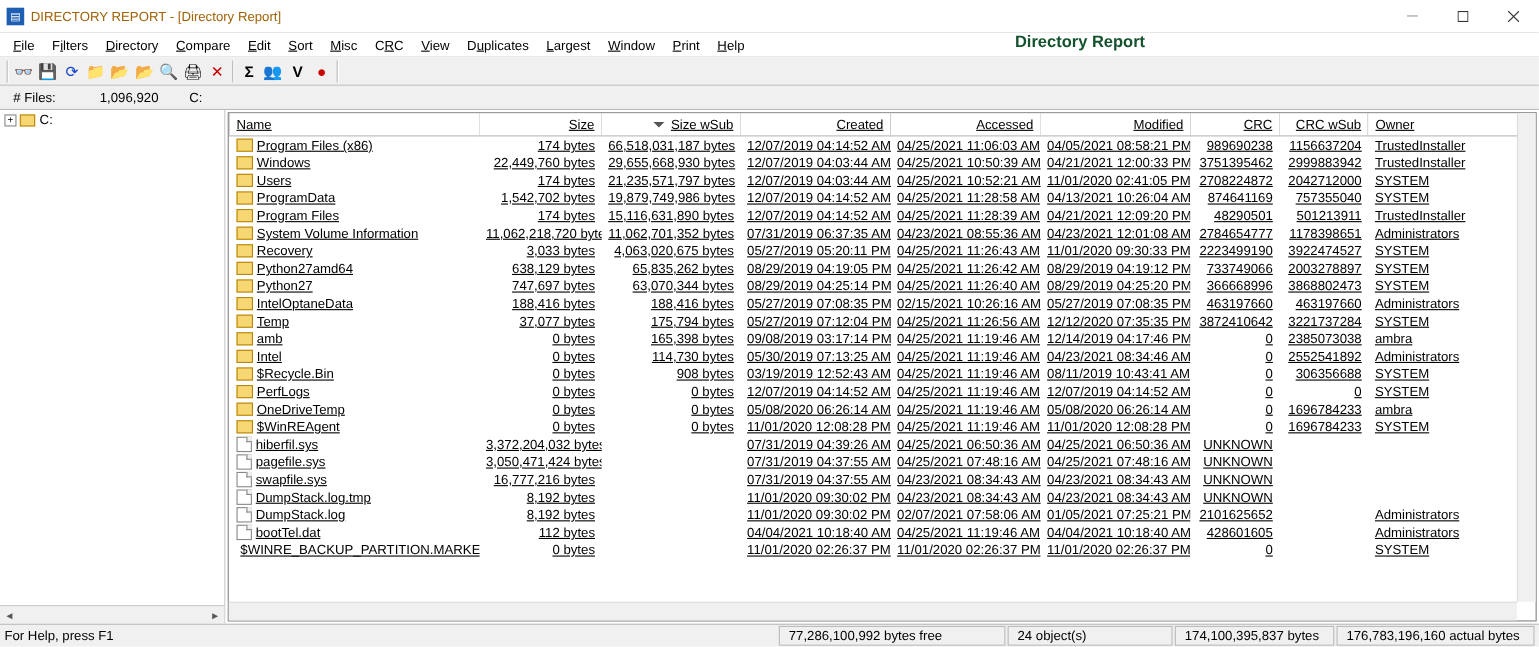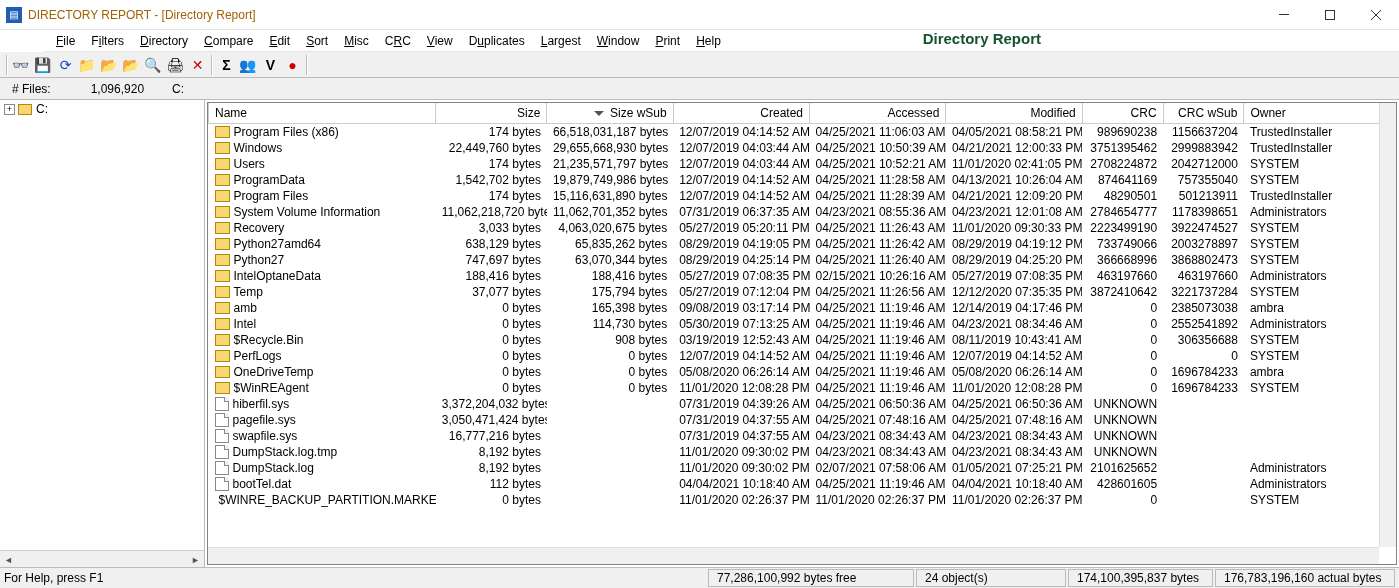--- a/index.html
+++ b/index.html
@@ -6,21 +6,21 @@
 body { font-family: "Segoe UI", Tahoma, sans-serif; font-size: 12px; background: #fff; width: 1399px; height: 588px; overflow: hidden; position: relative; }
 
 .titlebar { display: flex; align-items: center; height: 30px; background: #fff; border-bottom: 1px solid #e5e5e5; }
 .titlebar .icon { width: 16px; height: 16px; margin: 0 6px; background: #1e5fb3; display: flex; align-items: center; justify-content: center; font-size: 10px; color: #fff; }
 .titlebar .title { color: #a16207; font-size: 12px; flex: 0 0 auto; }
 .titlebar .spacer { flex: 1; }
 .titlebar .heading { font-weight: bold; font-size: 15px; color: #14532d; margin-right: 220px; margin-top: 48px; }
 .titlebar .winbtns { display: flex; }
 .titlebar .winbtn { width: 46px; height: 30px; display: flex; align-items: center; justify-content: center; color: #666; }
 
-.menubar { display: flex; height: 22px; align-items: center; padding: 0 4px; background: #fff; border-bottom: 1px solid #e5e5e5; margin-left: 44px; }
+.menubar { display: flex; height: 22px; align-items: center; padding: 0 4px; background: #fff; border-bottom: 1px solid #e5e5e5; }
 .menubar .menu { padding: 2px 8px; color: #000; }
 .menubar .menu u { text-decoration: underline; }
 
 .toolbar { display: flex; height: 26px; align-items: center; background: #f0f0f0; border-bottom: 1px solid #bbb; padding: 0 4px; gap: 1px; }
 .tbbtn { width: 21px; height: 21px; display: inline-flex; align-items: center; justify-content: center; border: 1px solid transparent; font-size: 14px; }
 .tbsep { width: 2px; height: 20px; border-left: 1px solid #bbb; border-right: 1px solid #fff; margin: 0 2px; }
 
 .statusrow { display: flex; height: 22px; align-items: center; background: #f0f0f0; border-bottom: 1px solid #bbb; padding: 0 12px; }
 .statusrow .lbl { margin-right: 40px; }
 .statusrow .val { margin-right: 28px; }
@@ -30,21 +30,21 @@
 .tree { width: 205px; border-right: 1px solid #bbb; background: #fff; position: relative; overflow: hidden; }
 .tree .node { display: flex; align-items: center; padding: 2px 4px; }
 .tree .plus { width: 11px; height: 11px; border: 1px solid #888; margin-right: 3px; font-size: 9px; line-height: 9px; text-align: center; }
 .tree .fld { width: 14px; height: 11px; background: #f7d774; border: 1px solid #b8860b; margin-right: 4px; }
 .tree .scroll { position: absolute; bottom: 0; left: 0; right: 0; height: 17px; background: #f0f0f0; border-top: 1px solid #ccc; display: flex; }
 .tree .scroll .arr { width: 17px; height: 17px; display: flex; align-items: center; justify-content: center; color: #555; font-size: 9px; }
 .tree .scroll .track { flex: 1; }
 
 .list { flex: 1; display: flex; flex-direction: column; background: #fff; position: relative; }
 .list-inner { border: 1px solid #828282; margin: 2px; flex: 1; display: flex; flex-direction: column; overflow: hidden; }
-.list table { border-collapse: collapse; width: 100%; table-layout: fixed; }
+.list table { border-collapse: collapse; width: 100%; table-layout: fixed; text-decoration: underline; }
 .list th { background: #fff; border: 1px solid #ccc; border-top: none; font-weight: normal; text-align: left; padding: 3px 6px; position: sticky; top: 0; font-size: 12px; white-space: nowrap; }
 .list th.r { text-align: right; }
 .list th .sortind { display: inline-block; width: 0; height: 0; border-left: 5px solid transparent; border-right: 5px solid transparent; border-top: 5px solid #555; vertical-align: middle; margin-right: 6px; }
 .list tbody td { padding: 1px 6px; font-size: 12px; white-space: nowrap; overflow: hidden; }
 .list td.r { text-align: right; }
 .list td.name { display: flex; align-items: center; gap: 4px; }
 .fld-ic { width: 15px; height: 12px; background: #f7d774; border: 1px solid #b8860b; flex-shrink: 0; }
 .fil-ic { width: 14px; height: 14px; background: #fff; border: 1px solid #888; flex-shrink: 0; position: relative; }
 .fil-ic::before { content: ""; position: absolute; top: -1px; right: -1px; width: 4px; height: 4px; background: #f0f0f0; border-left: 1px solid #888; border-bottom: 1px solid #888; }
 .list .vscroll { position: absolute; top: 3px; right: 3px; bottom: 20px; width: 17px; background: #f0f0f0; border-left: 1px solid #ddd; }

